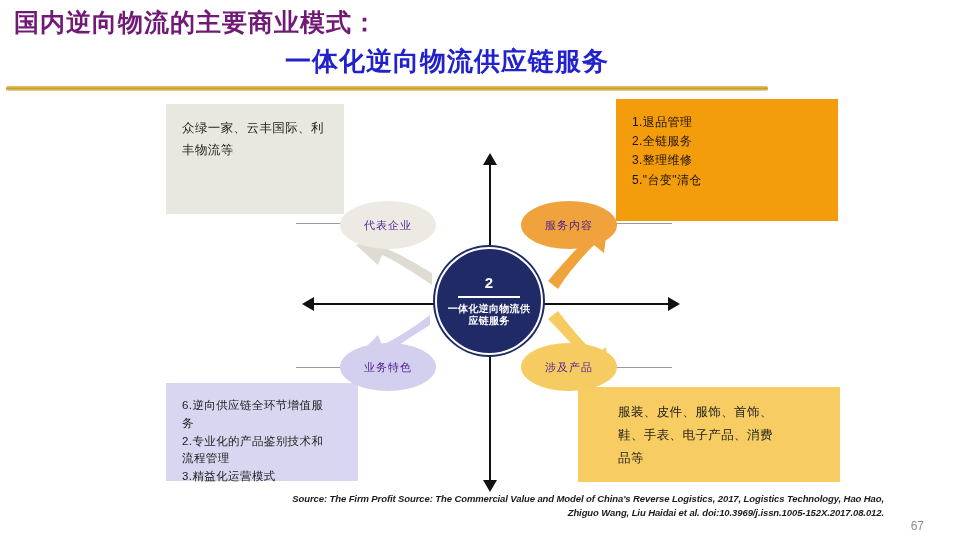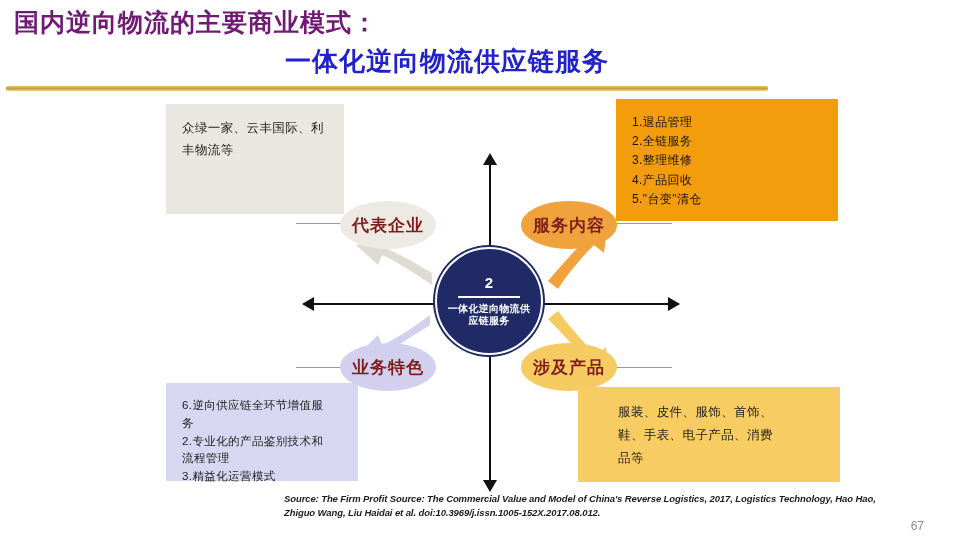--- a/index.html
+++ b/index.html
@@ -141,23 +141,23 @@
   }
   .content-box p { margin: 0; }
 
   
   .ellipse {
     position: absolute;
     display: flex;
     align-items: center;
     justify-content: center;
     border-radius: 50%;
-    font-size: 17px;
-    font-weight: bold;
-    color: #7f1d1d;
+    font-size: 11px;
+    font-weight: normal;
+    color: #4c1d95;
     letter-spacing: 1px;
     white-space: nowrap;
   }
   #ell-enterprise {
     left: 340px; top: 106px;
     width: 96px; height: 48px;
     background: #eceae3;
   }
   #ell-service {
     left: 521px; top: 106px;
@@ -222,20 +222,21 @@
   #source {
     position: absolute;
     left: 284px; top: 492px;
     width: 600px;
     font-size: 9.5px;
     font-style: italic;
     font-weight: bold;
     line-height: 1.45;
     color: #1b1b1b;
     letter-spacing: -0.1px;
+    text-align: right;
   }
   #page-number {
     position: absolute;
     right: 36px; bottom: 7px;
     font-size: 12px;
     color: #8c8c8c;
   }
 </style>
 </head>
 <body>
@@ -273,21 +274,20 @@
 
     <div class="content-box" id="box-enterprises">
       <p>众绿一家、云丰国际、利</p>
       <p>丰物流等</p>
     </div>
 
     <div class="content-box" id="box-services">
       <p>1.退品管理</p>
       <p>2.全链服务</p>
       <p>3.整理维修</p>
-      <p>4.产品回收</p>
       <p>5."台变"清仓</p>
     </div>
 
     <div class="content-box" id="box-features">
       <p>6.逆向供应链全环节增值服</p>
       <p>务</p>
       <p>2.专业化的产品鉴别技术和</p>
       <p>流程管理</p>
       <p>3.精益化运营模式</p>
     </div>

